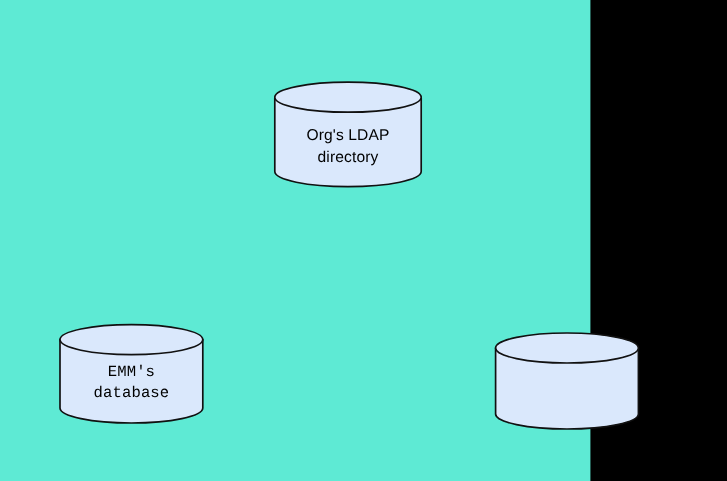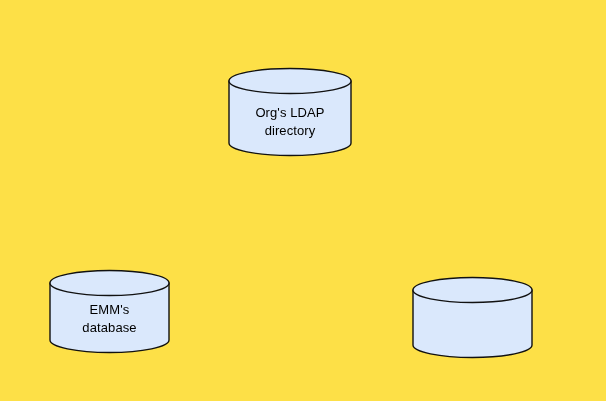--- a/index.html
+++ b/index.html
@@ -11,23 +11,23 @@
   body {
     width: 606px;
     height: 401px;
     position: relative;
     overflow: hidden;
     font-family: "Liberation Sans", sans-serif;
   }
   #canvas {
     position: absolute;
     left: 0; top: 0;
-    width: 606px;
+    width: 492px;
     height: 401px;
-    background: #fde047;
+    background: #5eead4;
   }
   .node {
     position: absolute;
   }
   .node svg {
     display: block;
     position: absolute;
     left: 0; top: 0;
     overflow: visible;
   }
@@ -41,21 +41,21 @@
     font-size: 13px;
     line-height: 18px;
     letter-spacing: 0.1px;
     white-space: pre-line;
     pointer-events: none;
   }
   
   #node-ldap      { left: 228px; top: 68px;  width: 124px; height: 88px; }
   #node-ldap .node-label    { top: 36px; }
   #node-emm       { left: 49px;  top: 270px; width: 121px; height: 83px; }
-  #node-emm .node-label     { top: 31px; }
+  #node-emm .node-label     { top: 31px; font-family: Liberation Mono, monospace; }
   #node-google    { left: 412px; top: 277px; width: 121px; height: 81px; }
   #node-google .node-label  { top: 38px; }
 </style>
 </head>
 <body>
 
 <div id="canvas">
 
   <div class="node" id="node-ldap">
     <svg width="124" height="88" viewBox="0 0 124 88">

